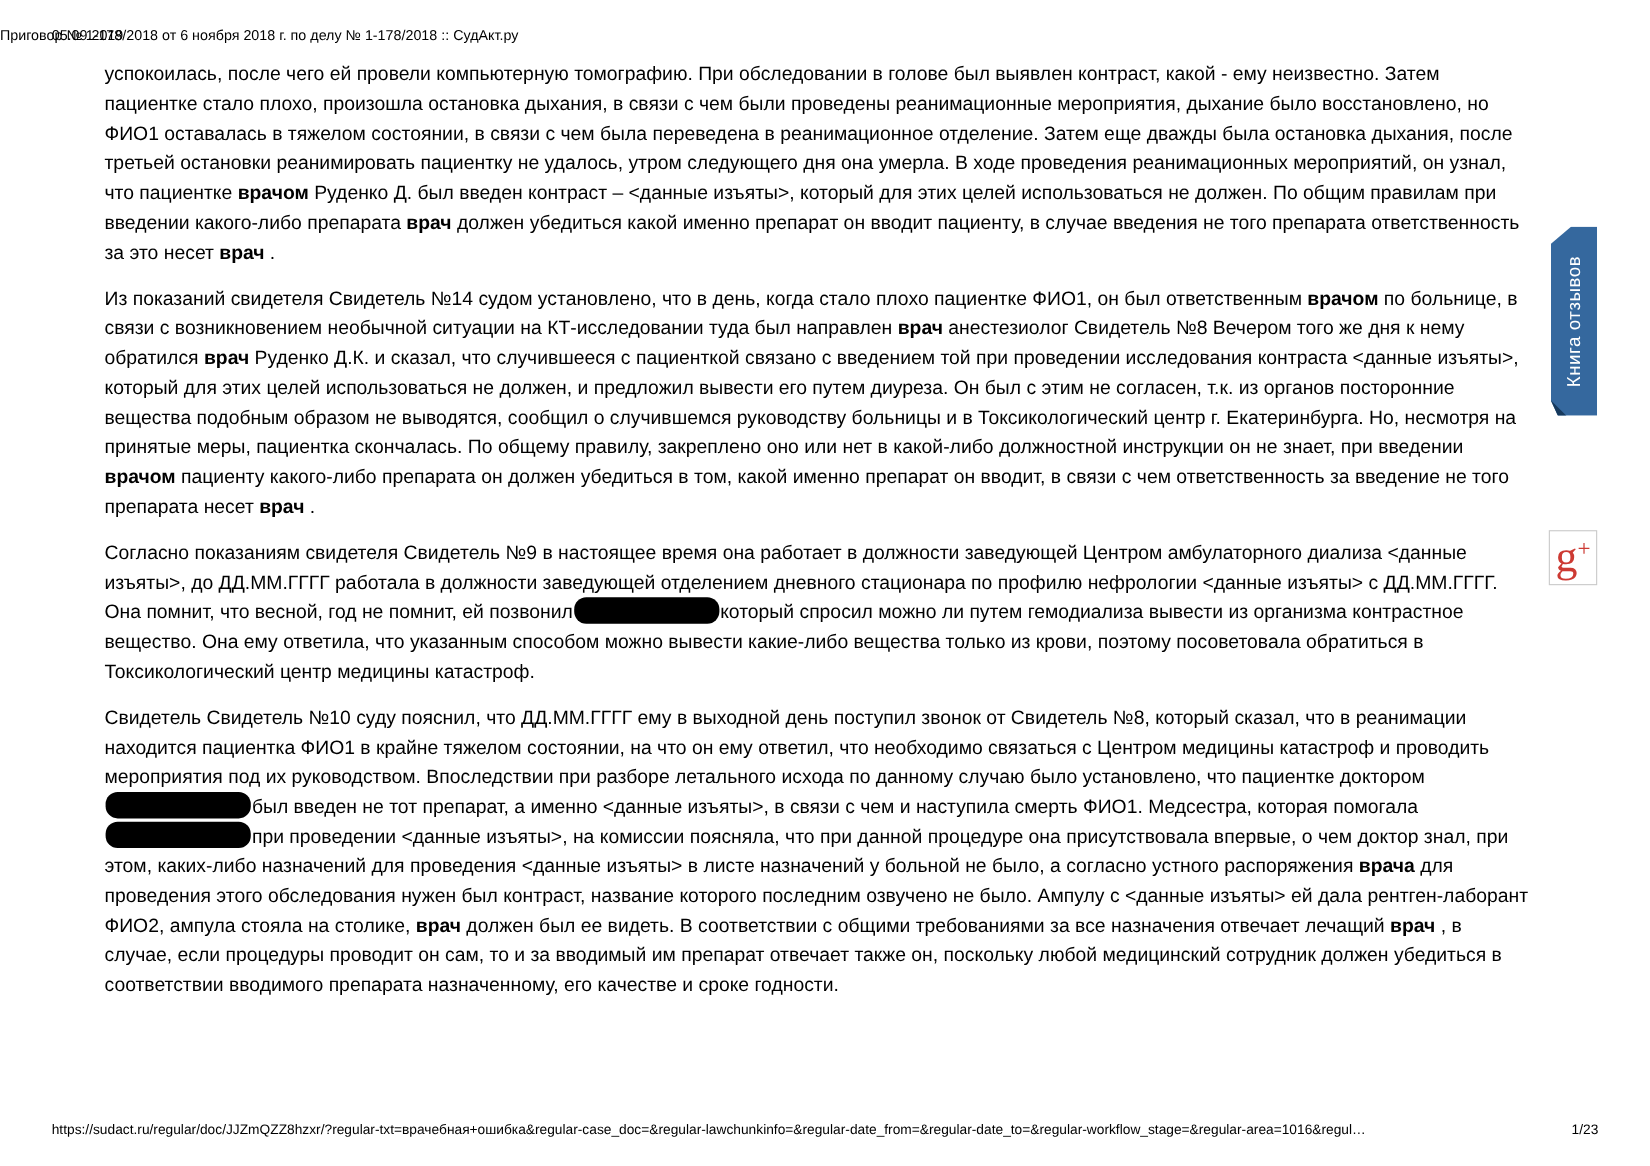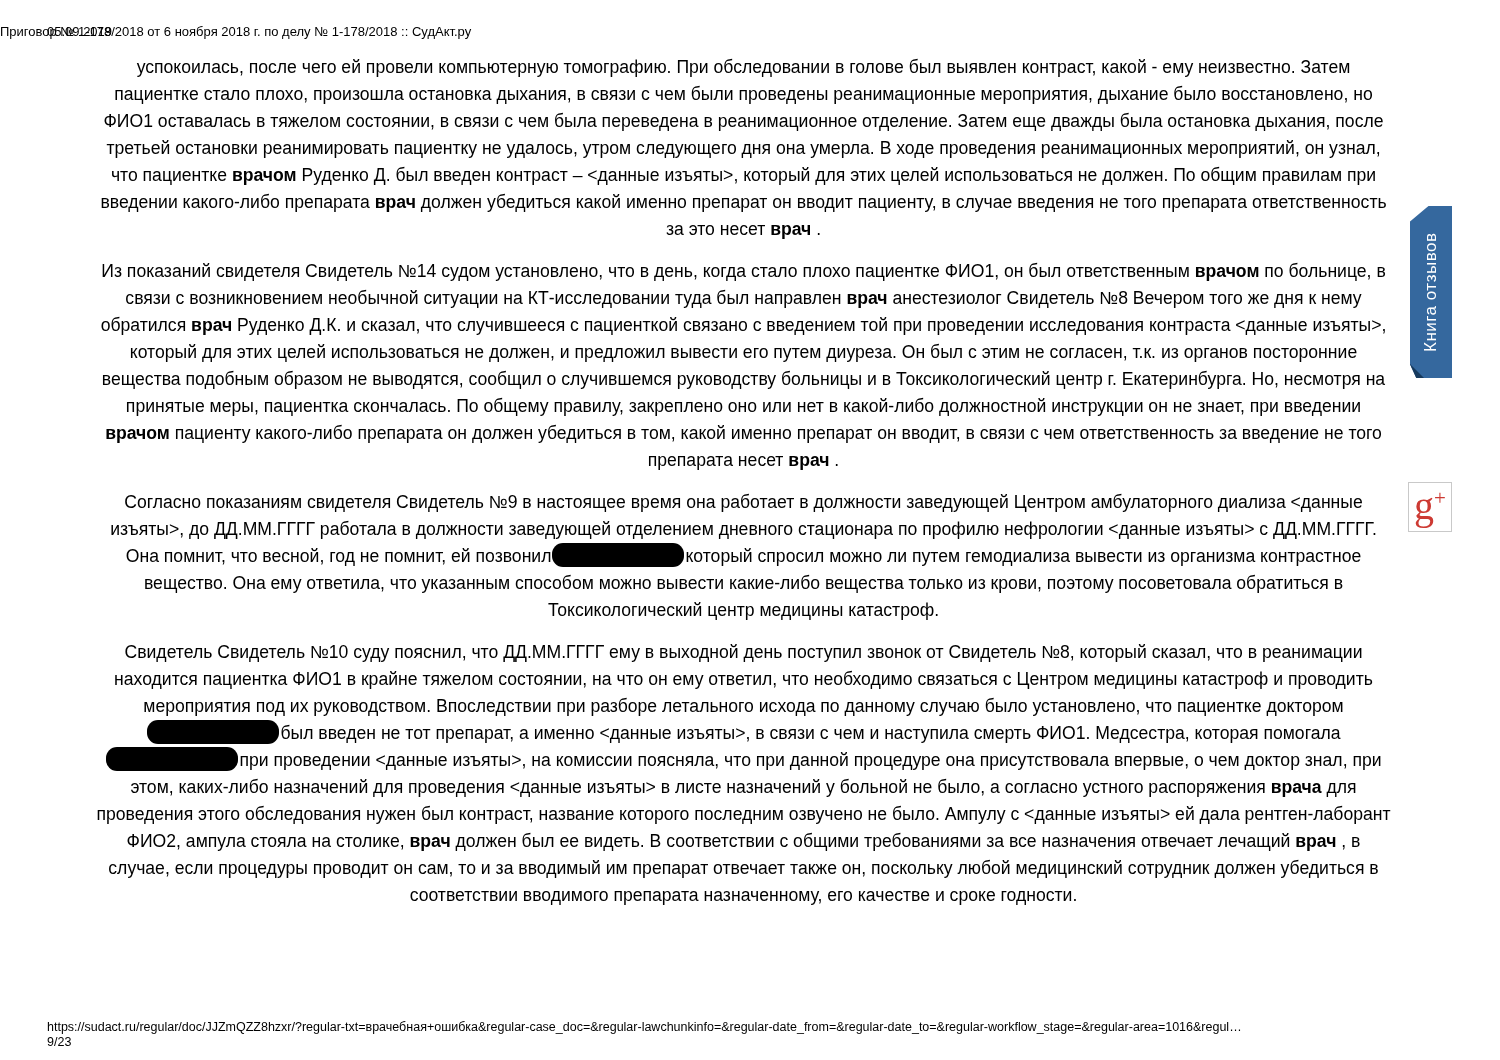--- a/index.html
+++ b/index.html
@@ -17,21 +17,21 @@
     position: absolute; top: 24px; left: 0; width: 100%;
     font-size: 13px; line-height: 16px;
   }
   .print-date { position: absolute; left: 47px; top: 0; }
   .print-title { }
 
   
   .doc-body {
     position: absolute; top: 54px; left: 95px; width: 1297px;
     font-size: 17.6px; line-height: 27px;
-    text-align: center;
+    text-align: left;
   }
   .doc-body p { margin: 0 0 15px 0; }
   .doc-body b { font-weight: bold; }
   .redacted {
     display: inline-block;
     width: 132px; height: 24px;
     background: #000;
     border-radius: 11px;
     vertical-align: -5px;
     margin: 0 1px;
@@ -78,21 +78,21 @@
     font-family: "Liberation Serif", serif;
     font-size: 21px; line-height: 21px; margin-top: 5px;
     color: #cd3a33;
   }
 
   
   .print-footer {
     position: absolute; top: 1020px; left: 0; width: 100%;
     box-sizing: border-box; padding: 0 47px;
     display: flex; justify-content: space-between; align-items: baseline;
-    font-size: 12.5px; line-height: 15px; flex-direction: column;
+    font-size: 12.5px; line-height: 15px;
   }
   .footer-url { max-width: 1330px; white-space: nowrap; overflow: hidden; }
 </style>
 </head>
 <body>
 
 <div class="print-header">
   <span class="print-date">05.09.2019</span>
   <div class="print-title">Приговор № 1-178/2018 от 6 ноября 2018 г. по делу № 1-178/2018 :: СудАкт.ру</div>
 </div>
@@ -108,14 +108,14 @@
   <span class="feedback-label">Книга отзывов</span>
 </div>
 
 <div class="gplus-btn">
   <span class="gplus-g">g</span>
   <span class="gplus-plus">+</span>
 </div>
 
 <div class="print-footer">
   <span class="footer-url">https://sudact.ru/regular/doc/JJZmQZZ8hzxr/?regular-txt=врачебная+ошибка&amp;regular-case_doc=&amp;regular-lawchunkinfo=&amp;regular-date_from=&amp;regular-date_to=&amp;regular-workflow_stage=&amp;regular-area=1016&amp;regul…</span>
-  <span class="footer-page">9/23</span>
+  <span class="footer-page">1/23</span>
 </div>
 
 </body></html>

